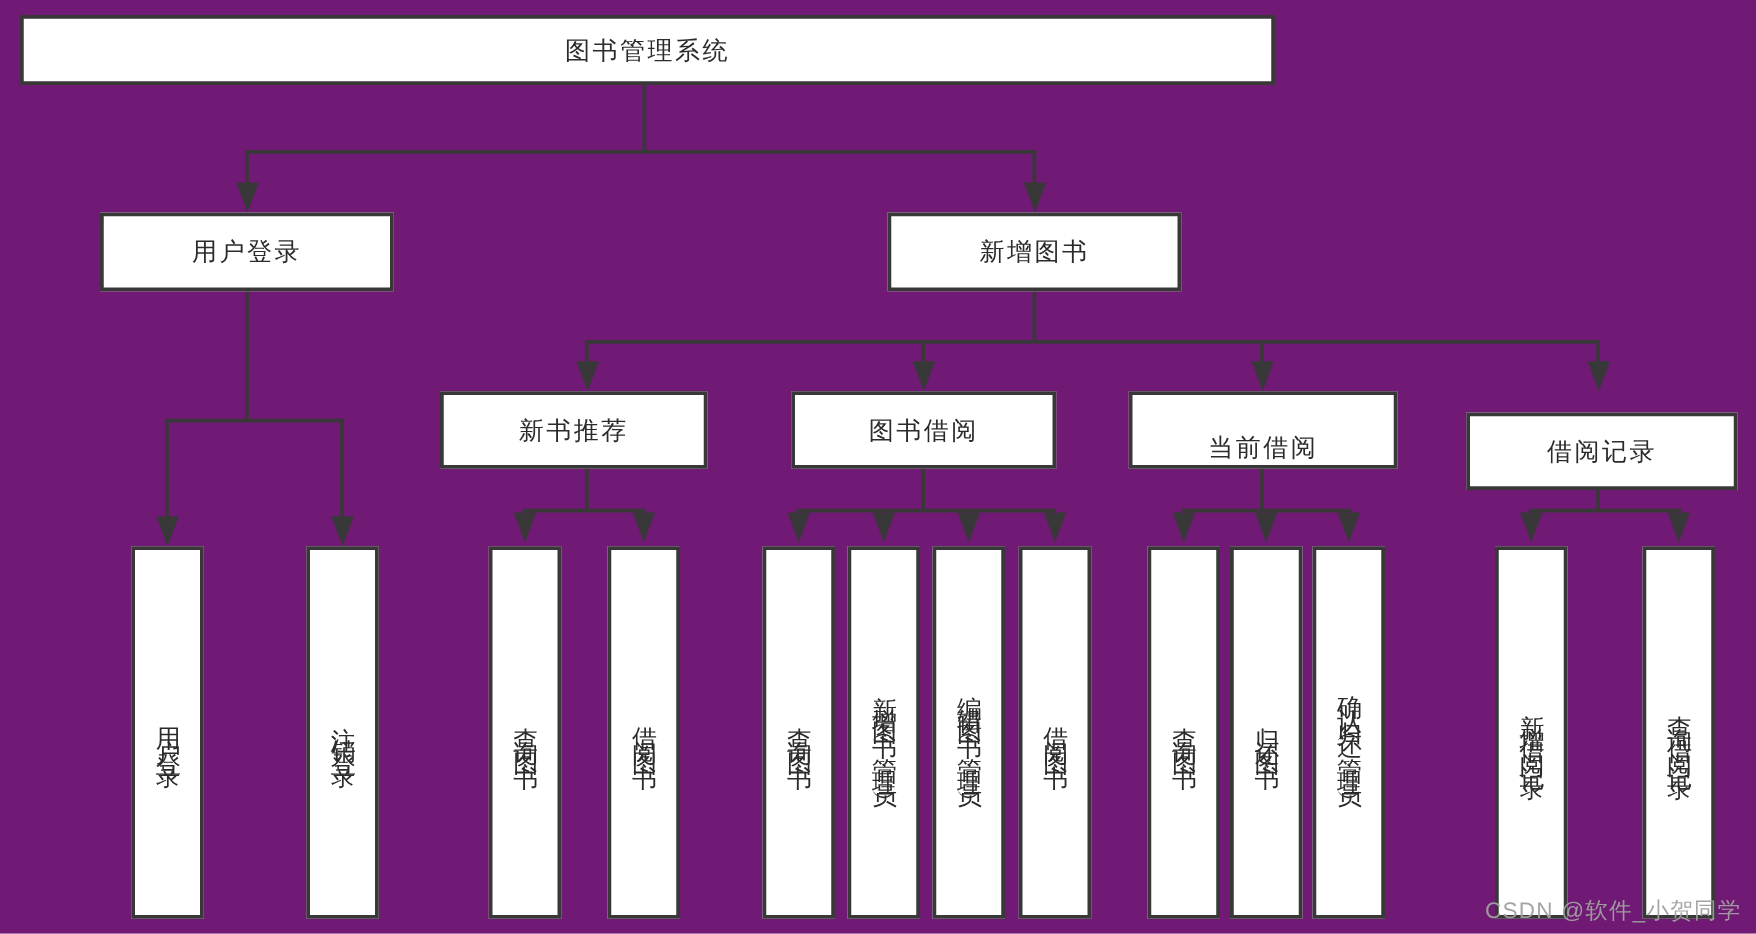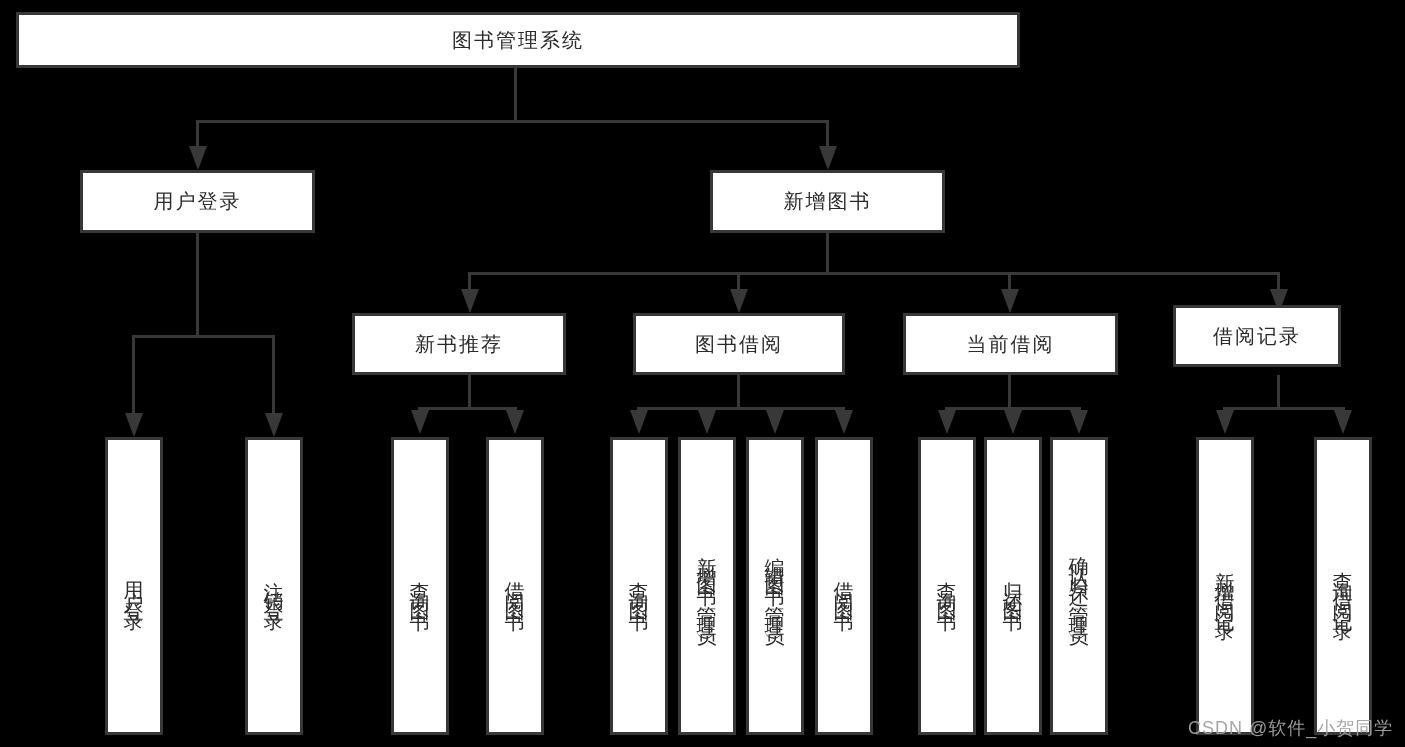--- a/index.html
+++ b/index.html
@@ -1,17 +1,17 @@
 <!DOCTYPE html>
 <html><head>
 <meta charset="utf-8">
 <style>
   html,body{margin:0;padding:0;background:#ffffff;}
   .canvas{
-    position:relative;width:1405px;height:747px;background:#000000;
+    position:relative;width:1405px;height:747px;background:#701a75;
     font-family:"Liberation Sans",sans-serif;color:#262626;overflow:hidden;
   }
   .node{
     position:absolute;box-sizing:border-box;border:3px solid #383838;background:#fff;
     display:flex;align-items:center;justify-content:center;
     font-size:20px;letter-spacing:2px;color:#2b2b2b;z-index:2;
   }
   .leaf{width:58px;top:437px;height:298px;}
   .leaf .vtxt{
     writing-mode:vertical-rl;text-orientation:mixed;
@@ -69,24 +69,24 @@
   <div class="ar" style="left:730px;top:289px;"></div>
   <div class="ar" style="left:1001px;top:289px;"></div>
   <div class="ar" style="left:1270px;top:289px;"></div>
 
   <div class="node" style="left:352px;top:313px;width:214px;height:62px;">
     <span>新书推荐</span>
   </div>
   <div class="node" style="left:633px;top:313px;width:212px;height:62px;font-family:Liberation Serif, serif;">
     <span>图书借阅</span>
   </div>
-  <div class="node" style="left:903px;top:313px;width:215px;height:62px;">
+  <div class="node" style="left:903px;top:313px;width:215px;height:62px;align-items:flex-end;">
     <span>当前借阅</span>
   </div>
-  <div class="node" style="left:1173px;top:305px;width:168px;height:62px;">
+  <div class="node" style="left:1173px;top:330px;width:217px;height:62px;">
     <span>借阅记录</span>
   </div>
 
   <div class="vl" style="left:468px;top:375px;height:34px;"></div>
   <div class="hl" style="left:418px;top:407px;width:99px;"></div>
   <div class="ar" style="left:411px;top:410px;"></div>
   <div class="ar" style="left:506px;top:410px;"></div>
 
   <div class="vl" style="left:737px;top:375px;height:34px;"></div>
   <div class="hl" style="left:637px;top:407px;width:208px;"></div>

